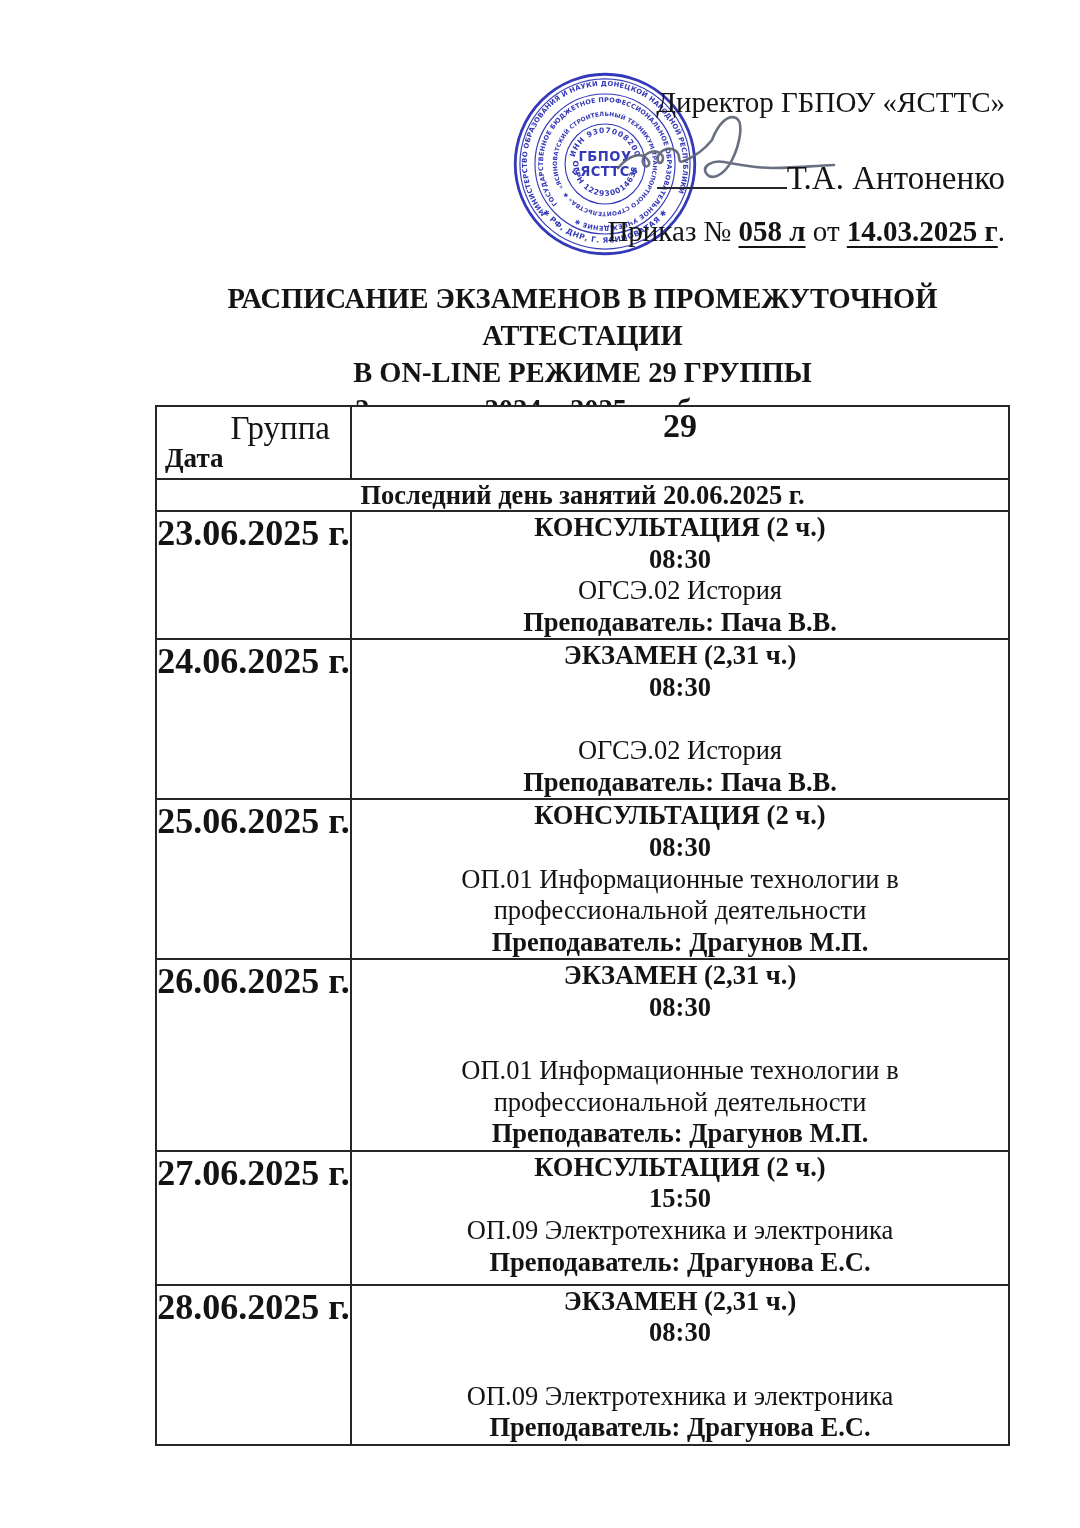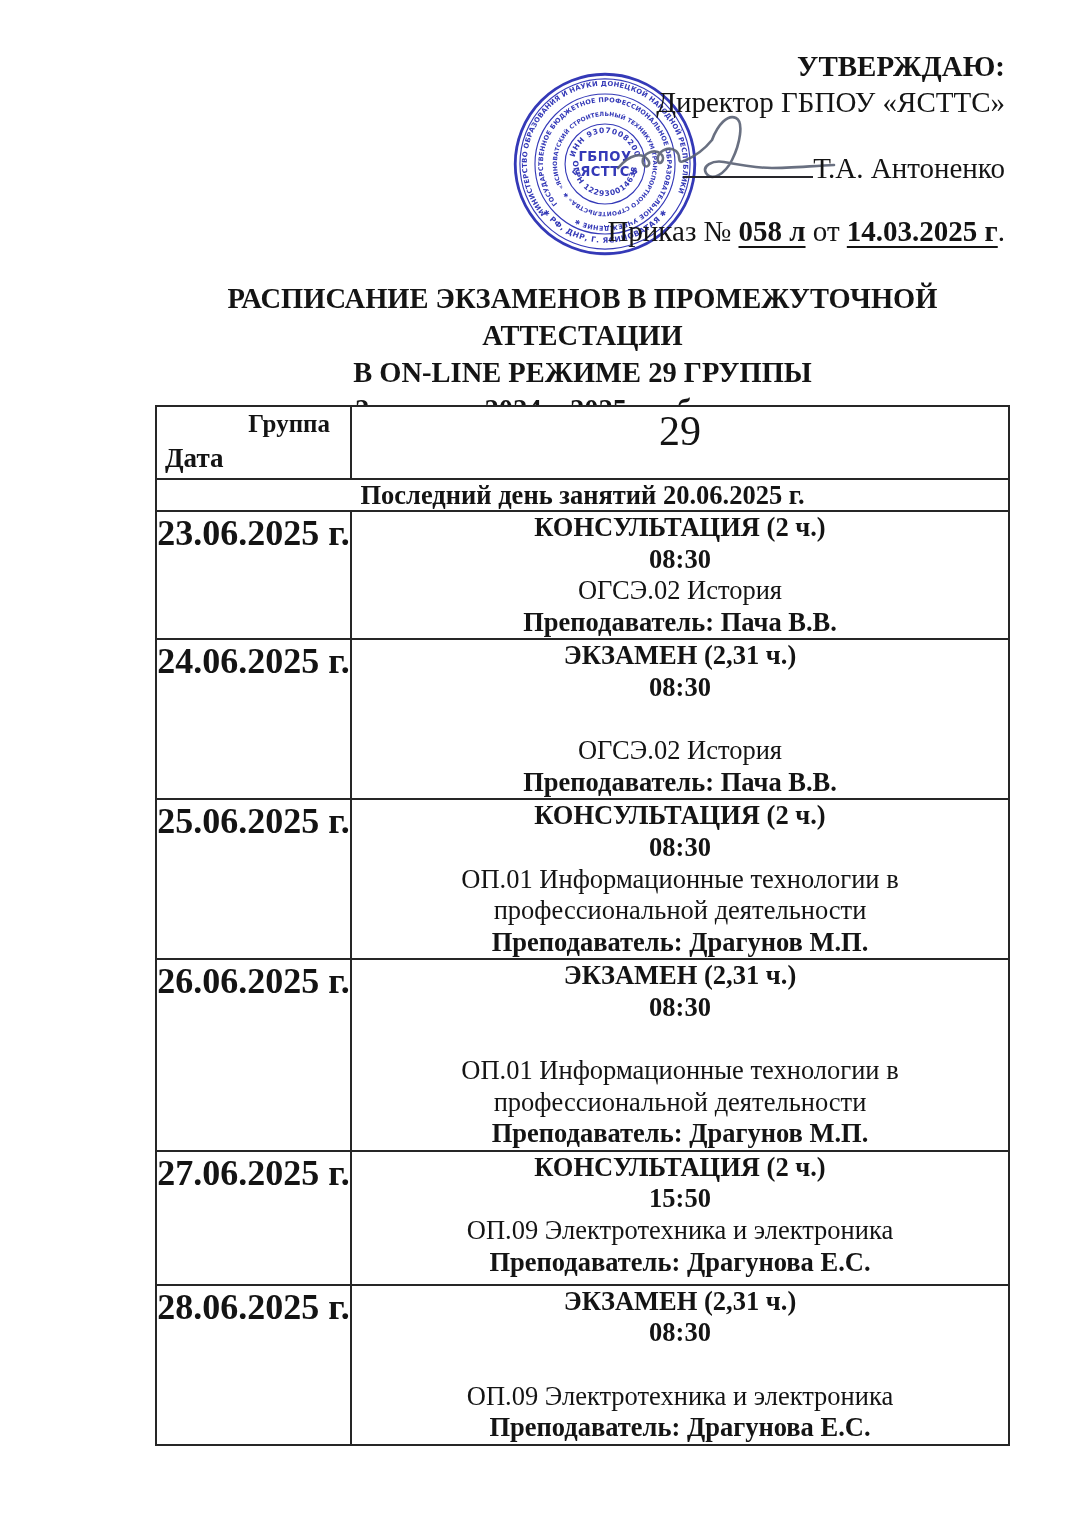--- a/index.html
+++ b/index.html
@@ -4,38 +4,38 @@
 <style>
   html,body{margin:0;padding:0;background:#ffffff;}
   .page{position:relative;width:1080px;height:1528px;background:#fff;overflow:hidden;
         font-family:"Liberation Serif",serif;color:#141414;}
 
   
   .approve-title{position:absolute;top:50px;right:75px;font-size:29px;font-weight:bold;}
   .director-line{position:absolute;top:86px;right:75px;font-size:29px;}
   .stamp-svg{position:absolute;left:511px;top:70px;width:188px;height:188px;opacity:.95;}
   .signature-svg{position:absolute;left:612px;top:108px;width:232px;height:88px;}
-  .sig-row{position:absolute;top:152px;right:75px;font-size:29px;white-space:nowrap;padding-left:36px;}
+  .sig-row{position:absolute;top:160px;right:75px;font-size:33px;white-space:nowrap;padding-left:36px;}
   .sig-line{display:inline-block;width:130px;border-bottom:2.5px solid #26262b;}
   .order-line{position:absolute;top:215px;right:75px;font-size:29px;white-space:nowrap;}
   .bu{font-weight:bold;text-decoration:underline;text-decoration-thickness:2.2px;text-underline-offset:5px;}
 
   
   .doc-title{position:absolute;top:280px;left:155px;width:855px;text-align:center;
              font-size:28.5px;font-weight:bold;line-height:37px;}
 
   
   .schedule{position:absolute;top:405px;left:155px;width:855px;border-collapse:collapse;table-layout:fixed;}
   .schedule td{border:2px solid #262626;padding:0;vertical-align:top;background:#fff;}
   .col-date{width:193px;}
   .corner-cell{position:relative;height:71px;
     background:linear-gradient(to bottom right,rgba(0,0,0,0) calc(50% - 1.1px),#3c3c3c calc(50% - 1.1px),#3c3c3c calc(50% + 1.1px),rgba(0,0,0,0) calc(50% + 1.1px));}
-  .corner-group{position:absolute;top:3px;right:20px;font-weight:bold;font-size:25px;text-align:right;}
+  .corner-group{position:absolute;top:3px;right:20px;font-weight:normal;font-size:33px;text-align:right;}
   .corner-date{position:absolute;bottom:4px;left:8px;font-weight:bold;font-size:27px;}
-  .group-cell{text-align:center;vertical-align:middle;font-weight:normal;font-size:42px;padding-bottom:12px;}
+  .group-cell{text-align:center;vertical-align:middle;font-weight:bold;font-size:34px;padding-bottom:12px;}
   .note-cell{height:30px;text-align:center;font-weight:bold;font-size:26.5px;line-height:30px;}
   .date-cell{text-align:center;font-weight:bold;font-size:36px;padding-top:2px;}
   .content-cell{text-align:center;font-size:26.5px;padding:1px 8px;}
   .line{line-height:31.6px;min-height:31.6px;}
   .lb{font-weight:bold;}
   .r0{height:128px}.r1{height:155px}.r2{height:155px}.r3{height:190px}.r4{height:134px}.r5{height:158px}
 
   
   .stamp-svg text{font-family:"DejaVu Sans",sans-serif;font-weight:bold;fill:#2a2fb4;}
   .ring1{font-size:7.3px;letter-spacing:.2px;}
@@ -73,21 +73,20 @@
     <text class="innarc"><textPath href="#p-ogrn" startOffset="50%" text-anchor="middle">ОГРН 1229300146382</textPath></text>
   </svg>
 
   <svg class="signature-svg" viewBox="0 0 232 88" aria-hidden="true">
     <path d="M 6,60 C 18,46 30,44 36,52 C 40,57 33,62 31,55 C 29,46 42,40 49,46 C 54,50 48,59 46,53
              C 44,44 56,37 64,43 C 70,48 64,56 72,53 C 84,48 92,42 100,32 C 106,16 116,6 124,10
              C 132,14 128,36 120,52 C 113,66 100,74 94,65 C 90,58 100,52 112,54 C 128,57 144,60 160,60
              C 176,60 200,58 222,57" fill="none" stroke="#596073" stroke-width="2.6" stroke-linecap="round" opacity="0.9"></path>
   </svg>
 
-  <div class="approve-title">УТВЕРЖДАЮ:</div>
   <div class="director-line">Директор ГБПОУ «ЯСТТС»</div>
 
   <div class="sig-row"><span class="sig-line"></span><span>Т.А. Антоненко</span></div>
 
   <div class="order-line"><span>Приказ № </span><span class="bu">058 л</span><span> от </span><span class="bu">14.03.2025 г</span><span>.</span></div>
 
   <div class="doc-title">
     <div>РАСПИСАНИЕ ЭКЗАМЕНОВ В ПРОМЕЖУТОЧНОЙ АТТЕСТАЦИИ</div>
     <div>В ON-LINE РЕЖИМЕ 29 ГРУППЫ</div>
     <div>2 семестр 2024 – 2025 учебного года</div>

